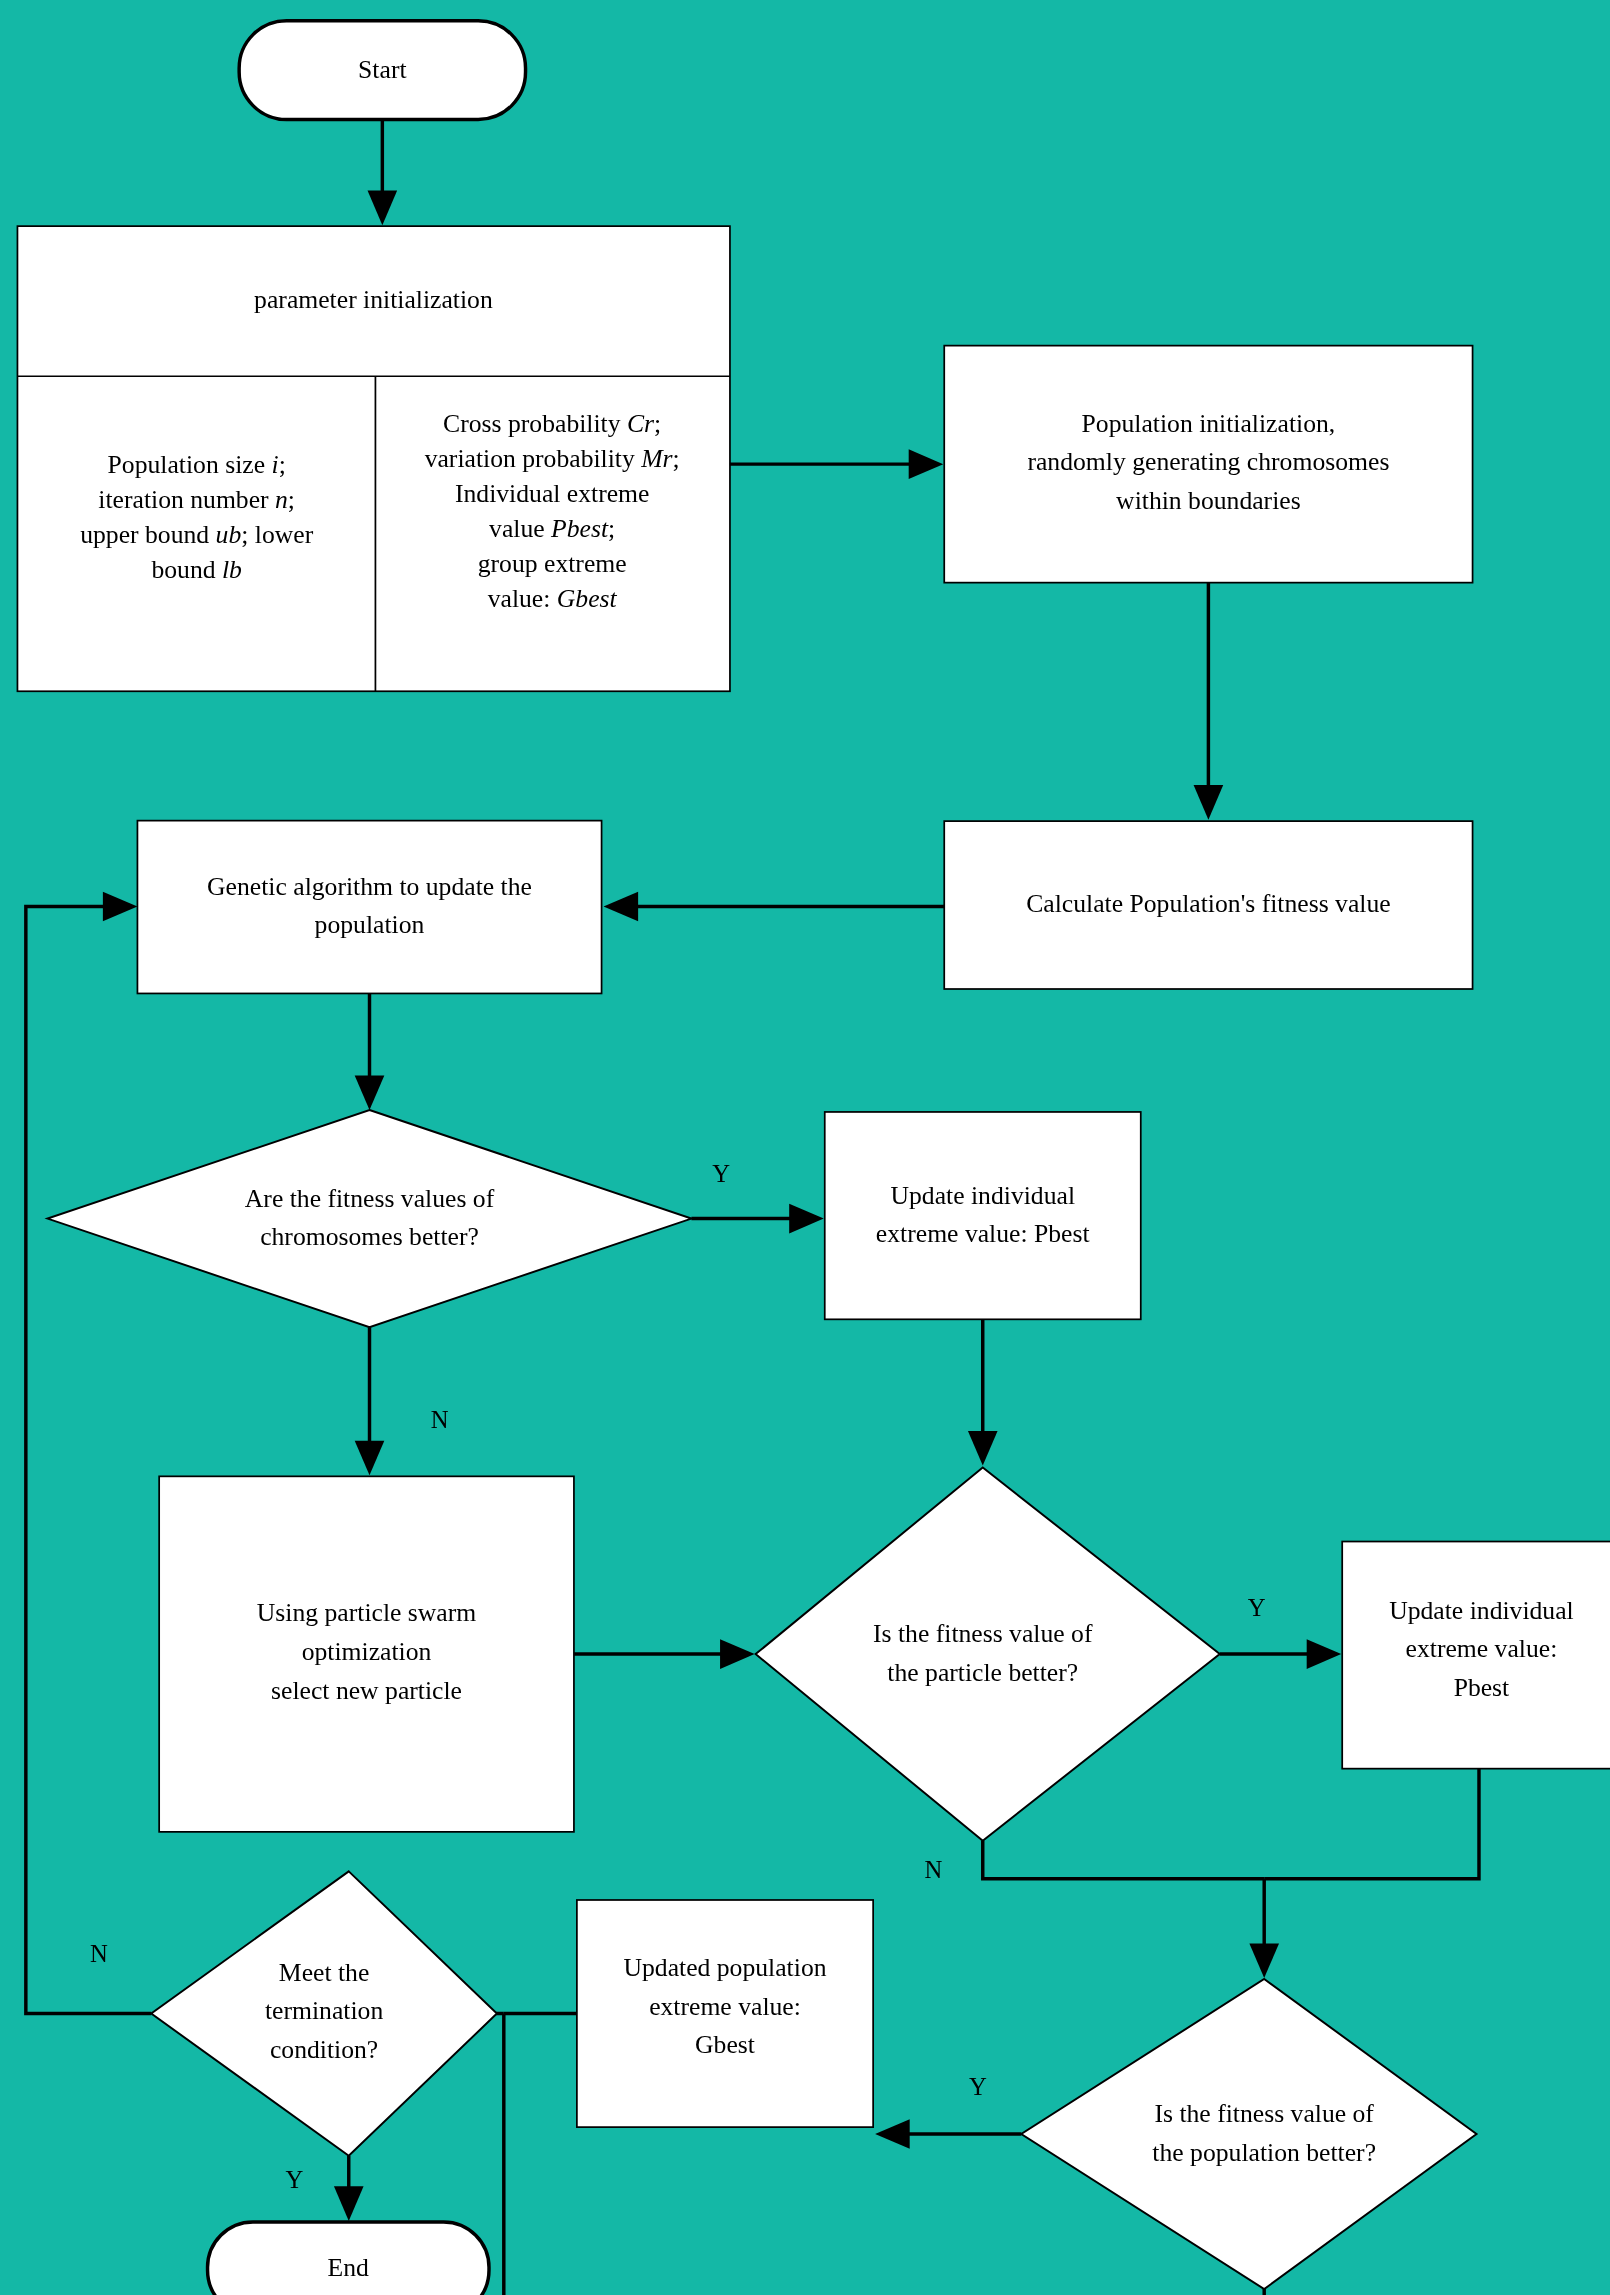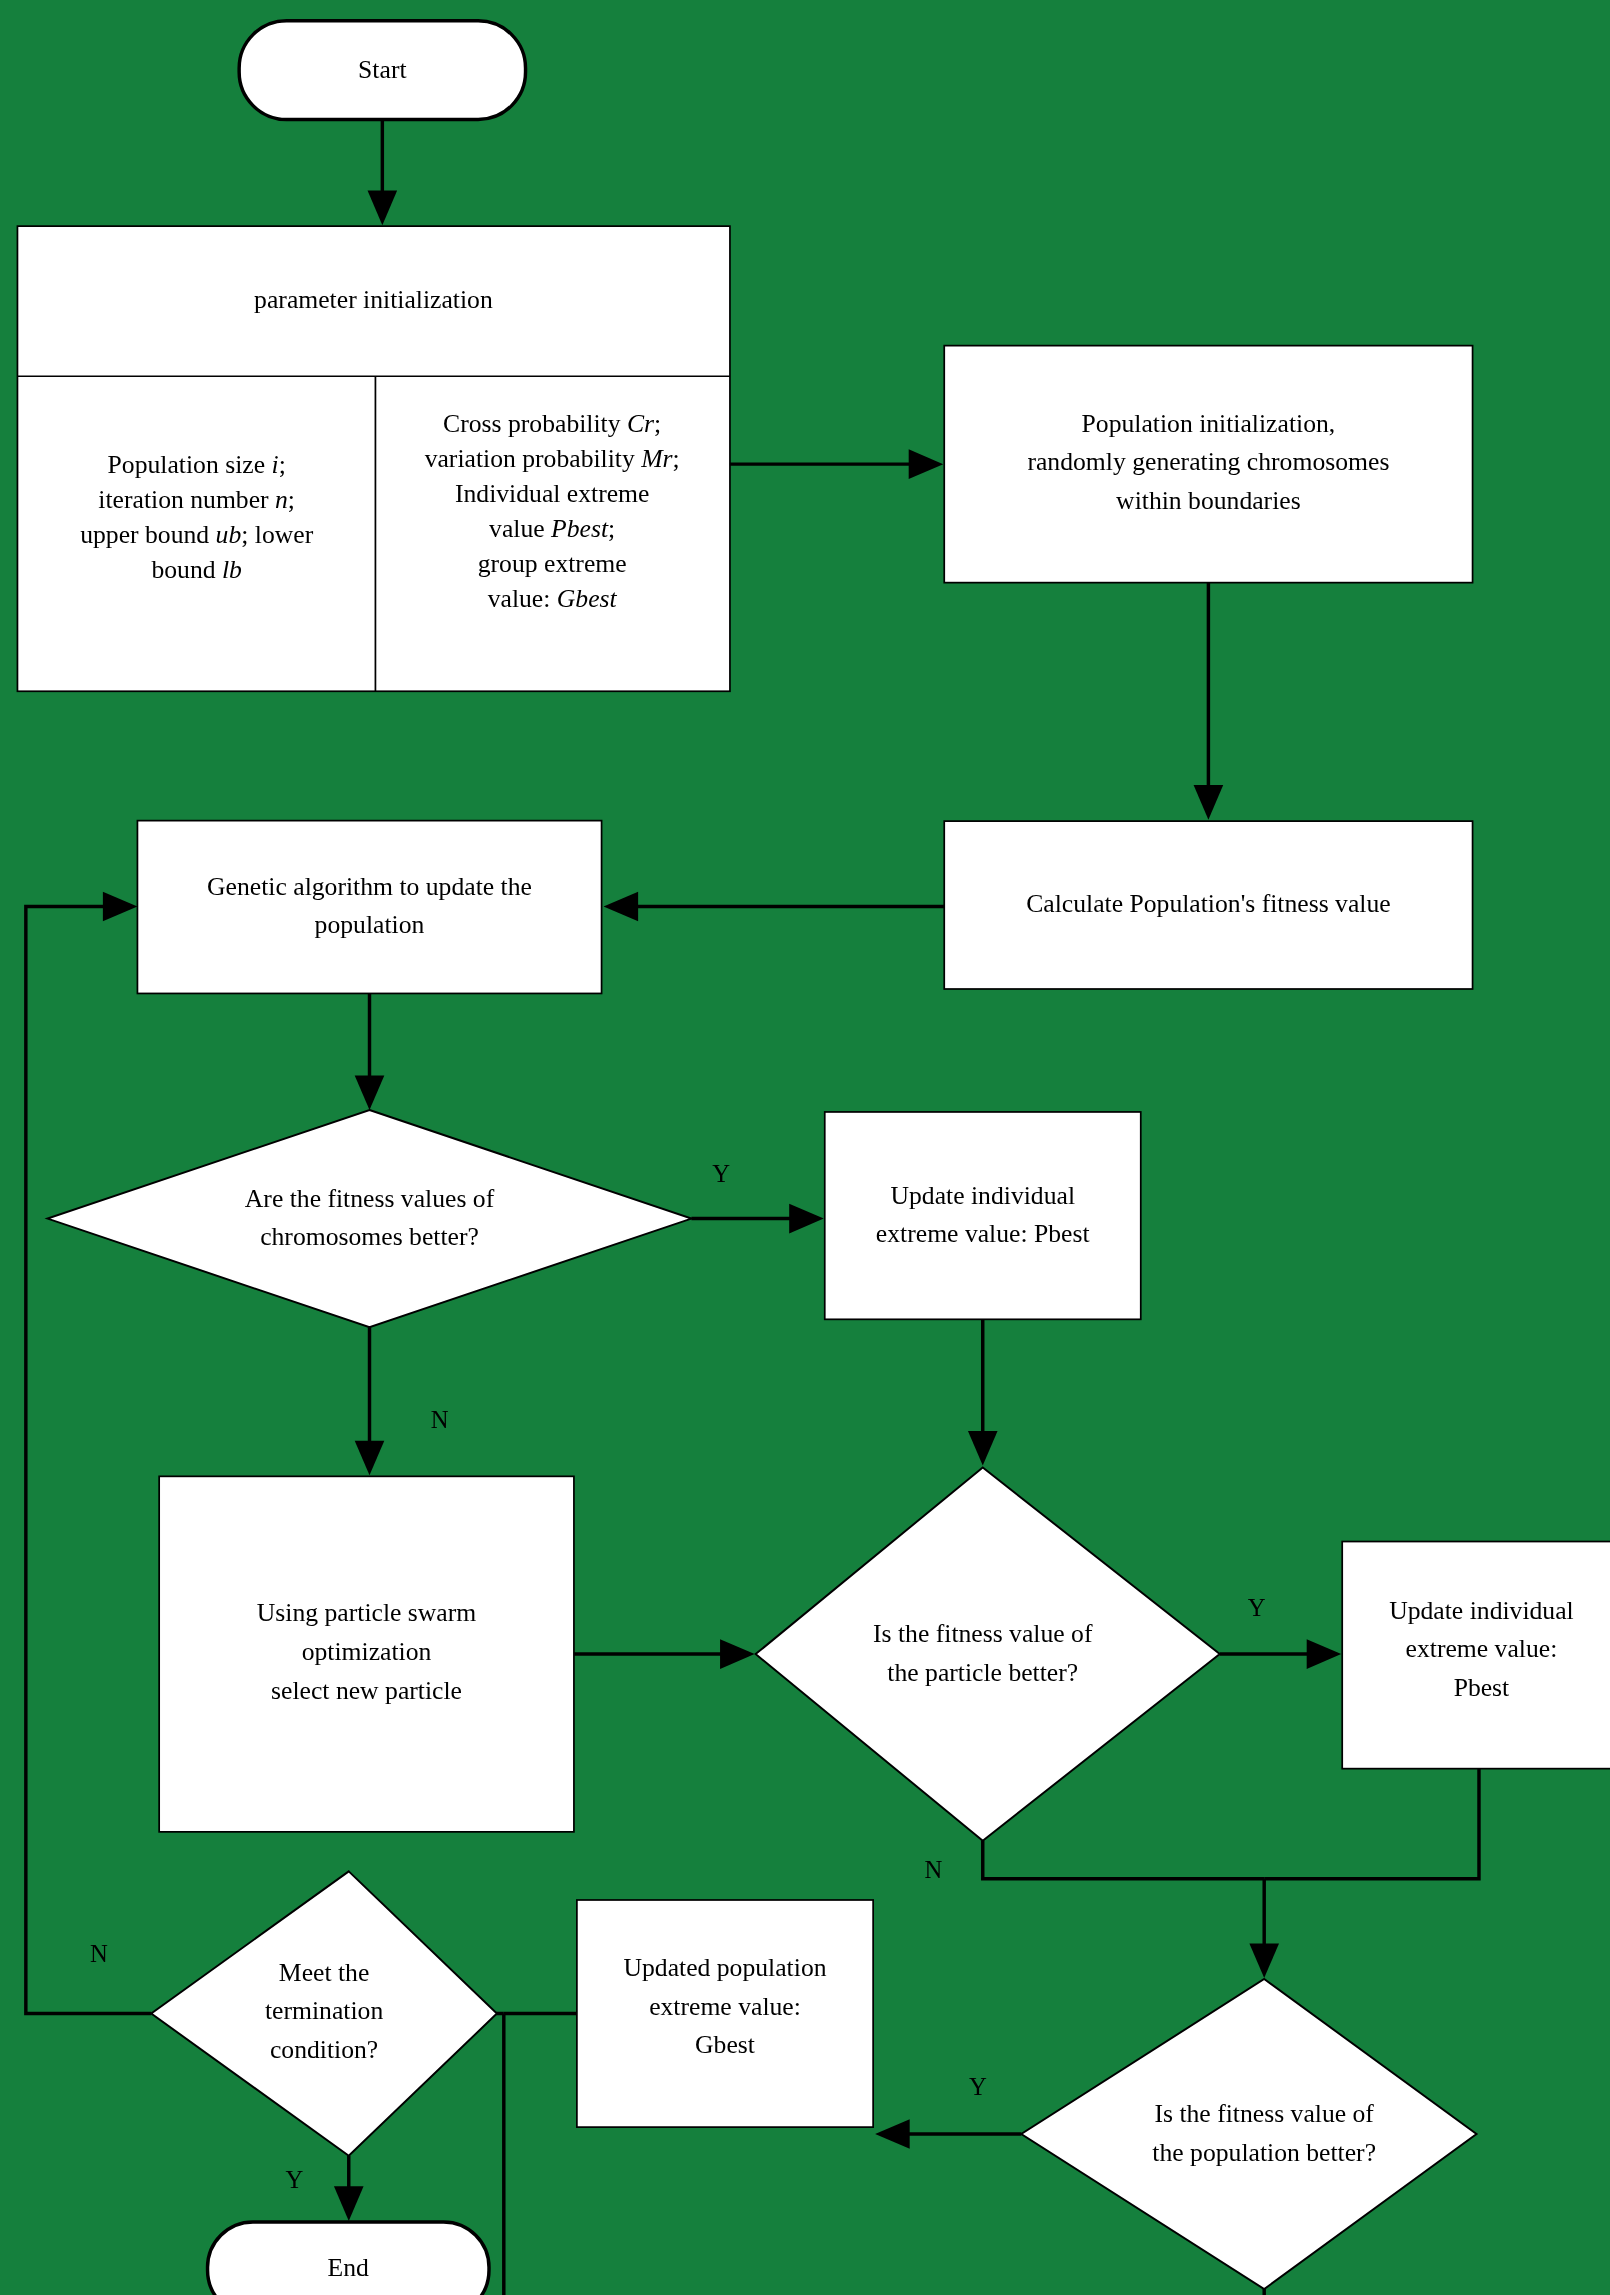--- a/index.html
+++ b/index.html
@@ -7,21 +7,21 @@
     padding: 0;
     background: #ffffff;
   }
   body {
     font-family: "Liberation Serif", "DejaVu Serif", serif;
   }
   #flowchart-root {
     position: relative;
     width: 1610px;
     height: 2295px;
-    background: #15803d;
+    background: #14b8a6;
     overflow: hidden;
   }
   svg.diagram {
     display: block;
     width: 1610px;
     height: 2295px;
   }
   .shape-stroke {
     fill: #ffffff;
     stroke: #000000;

